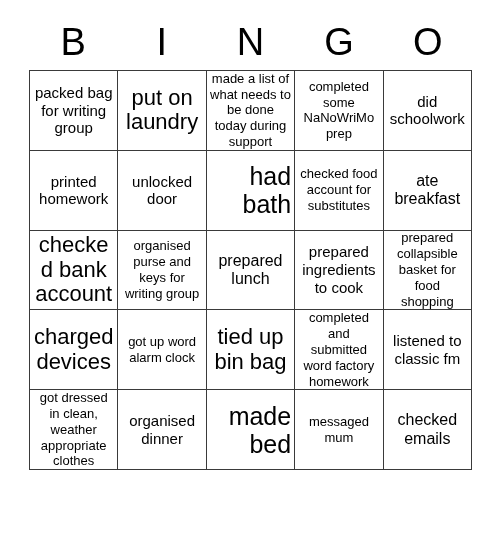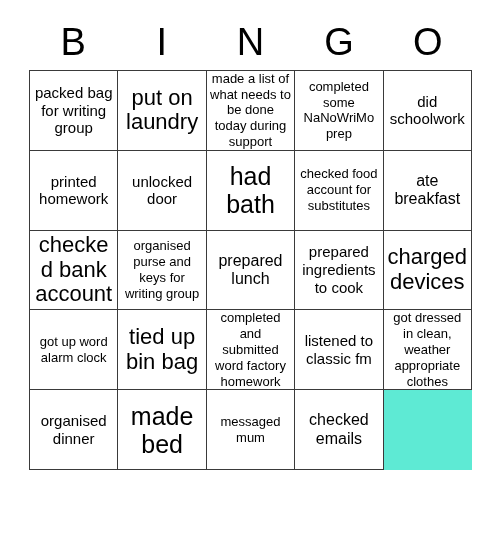--- a/index.html
+++ b/index.html
@@ -79,21 +79,21 @@
     width: 100%;
     text-align: center;
     line-height: 1.14;
     word-wrap: break-word;
     color: #000000;
     font-family: "Liberation Sans", sans-serif;
     font-weight: 400;
   }
 
   
-  .size-xxl .cell-text { font-size: 25px; line-height: 1.12; }
+  .size-xxl .cell-text { font-size: 25px; line-height: 1.12; text-align: right; }
   .size-xl  .cell-text { font-size: 22px; line-height: 1.13; }
   .size-lg  .cell-text { font-size: 16px; line-height: 1.15; }
   .size-md  .cell-text { font-size: 15px; line-height: 1.18; }
   .size-sm  .cell-text { font-size: 13px; line-height: 1.2;  }
   .size-xs  .cell-text { font-size: 13px; line-height: 1.22; }
 </style>
 </head>
 <body>
 
 <div id="bingo-card">
@@ -142,20 +142,23 @@
       </div>
       <div class="bingo-cell size-xs">
         <span class="cell-text">organised purse and keys for writing group</span>
       </div>
       <div class="bingo-cell size-lg">
         <span class="cell-text">prepared lunch</span>
       </div>
       <div class="bingo-cell size-md">
         <span class="cell-text">prepared ingredients to cook</span>
       </div>
+      <div class="bingo-cell size-xs">
+        <span class="cell-text">prepared collapsible basket for food shopping</span>
+      </div>
       <div class="bingo-cell size-xl">
         <span class="cell-text">charged devices</span>
       </div>
       <div class="bingo-cell size-sm">
         <span class="cell-text">got up word alarm clock</span>
       </div>
       <div class="bingo-cell size-xl">
         <span class="cell-text">tied up bin bag</span>
       </div>
       <div class="bingo-cell size-xs">

